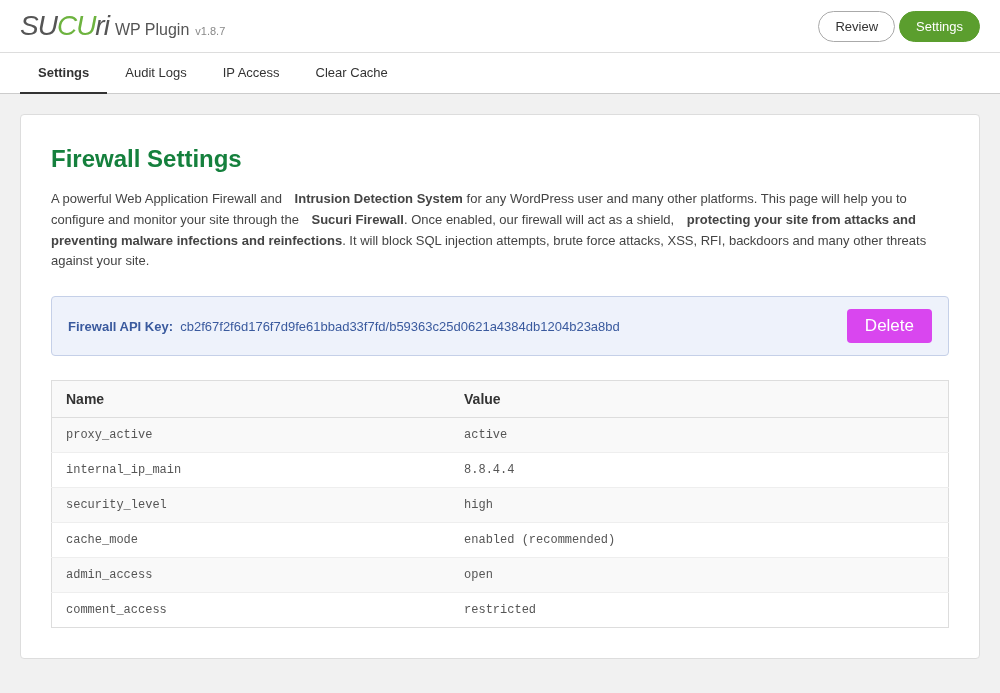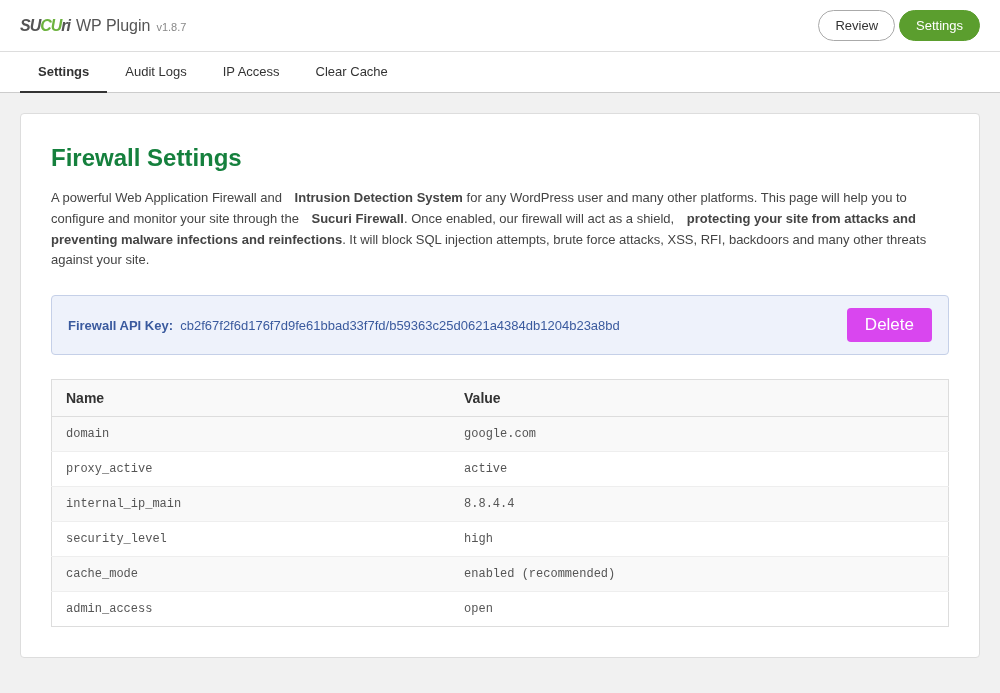--- a/index.html
+++ b/index.html
@@ -20,22 +20,22 @@
       justify-content: space-between;
     }
 
     .logo-area {
       display: flex;
       align-items: baseline;
       gap: 6px;
     }
 
     .logo-sucuri {
-      font-size: 16px;
-      font-weight: 700;
+      font-size: 28px;
+      font-weight: 400;
       color: #333;
       letter-spacing: -1px;
       font-style: italic;
     }
 
     .logo-sucuri span.su { color: #555; }
     .logo-sucuri span.cu { color: #6db33f; }
     .logo-sucuri span.ri { color: #555; }
 
     .logo-wp {
@@ -251,41 +251,41 @@
     </div>
 
     <table class="settings-table">
       <thead>
         <tr>
           <th>Name</th>
           <th>Value</th>
         </tr>
       </thead>
       <tbody id="settings-tbody">
-      <tr>
-            <td>domain</td>
-            <td>google.com</td>
-          </tr>
           <tr>
             <td>proxy_active</td>
             <td>active</td>
           </tr>
           <tr>
             <td>internal_ip_main</td>
             <td>8.8.4.4</td>
           </tr>
           <tr>
             <td>security_level</td>
             <td>high</td>
           </tr>
           <tr>
             <td>cache_mode</td>
             <td>enabled (recommended)</td>
           </tr>
           <tr>
             <td>admin_access</td>
             <td>open</td>
           </tr>
+          <tr>
+            <td>comment_access</td>
+            <td>restricted</td>
+          </tr>
         </tbody>
     </table>
 
   </div>
 </div>
 
 </body></html>

